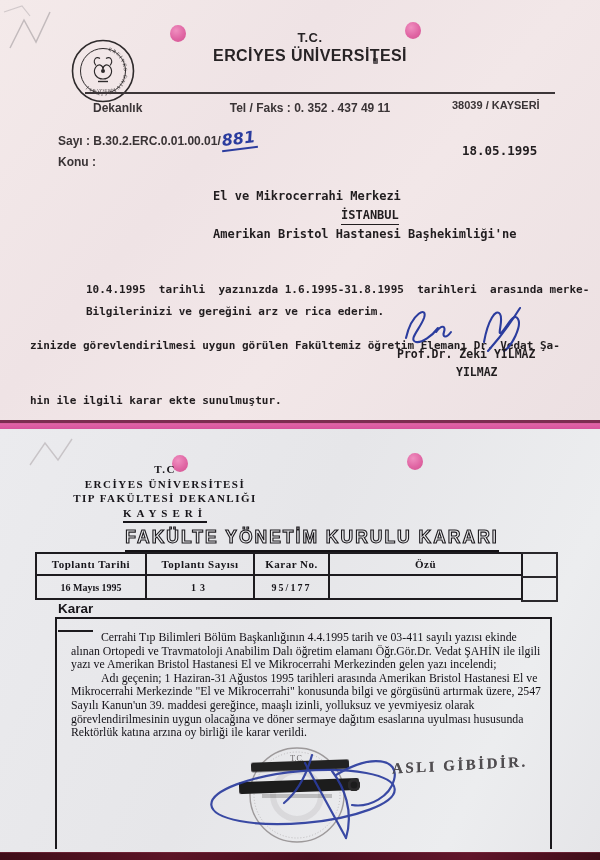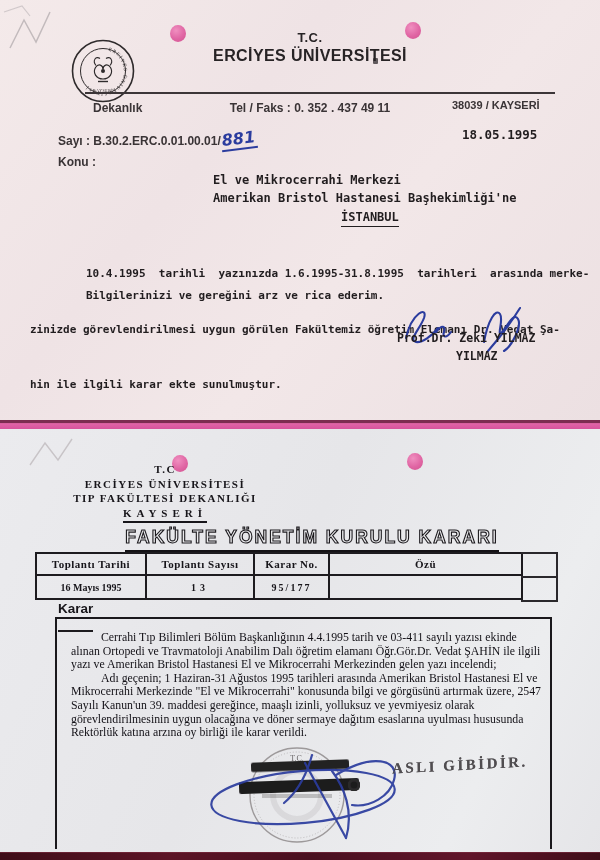--- a/index.html
+++ b/index.html
@@ -11,21 +11,21 @@
   .letter{position:absolute;left:0;top:0;width:600px;height:421px;
           background:linear-gradient(130deg,#f4eaea 0%,#efe3e5 35%,#f2e7e8 60%,#ece0e2 100%);}
   .punch{position:absolute;width:16px;height:17px;border-radius:50%;
          background:radial-gradient(circle at 38% 32%,#f08fc0,#e066a4 55%,#d2518e 100%);}
   .lh-center{position:absolute;left:160px;top:30px;width:300px;text-align:center;color:#272325;}
   .lh-tc{font-size:13px;font-weight:bold;letter-spacing:.5px;}
   .lh-univ{font-size:16px;font-weight:bold;letter-spacing:.4px;margin-top:2px;}
   .lh-fac{font-size:16px;font-weight:bold;letter-spacing:.6px;margin-top:1px;}
   .hrule{position:absolute;left:85px;top:92px;width:470px;height:2px;background:#3c3638;}
   .infobar{position:absolute;top:101px;font-size:12px;font-weight:bold;color:#3a3436;}
-  .mono{font-family:"DejaVu Sans Mono","Liberation Mono",monospace;color:#211d1f;}
+  .mono{font-family:"DejaVu Sans Mono","Liberation Mono",monospace;color:#211d1f;margin-top:16px;}
   .sayi{position:absolute;left:58px;top:130px;font-size:12px;font-weight:bold;color:#3a3436;}
   .handnum{display:inline-block;font-family:"DejaVu Sans",sans-serif;font-style:italic;font-weight:bold;
            font-size:16px;color:#2b3c9e;border-bottom:2px solid #2b3c9e;padding:0 2px 0 1px;
            transform:rotate(-7deg) translateY(-1px);}
   .dateline{position:absolute;left:462px;top:127px;font-size:12.5px;font-weight:bold;}
   .konu{position:absolute;left:58px;top:155px;font-size:12px;font-weight:bold;color:#3a3436;}
   .recipient{position:absolute;left:213px;top:171px;font-size:12px;line-height:18px;font-weight:bold;}
   .city{display:inline-block;margin-left:128px;margin-top:1px;font-weight:bold;
         border-bottom:1.8px solid #211d1f;}
   .bodytext{position:absolute;left:30px;top:228px;width:550px;font-size:11px;
@@ -129,22 +129,22 @@
     <div class="infobar" style="left:200px;width:220px;text-align:center" data-name="telfax-label">Tel / Faks : 0. 352 . 437 49 11</div>
     <div class="infobar" style="left:452px;top:99px;font-size:11px" data-name="postcode-city-label">38039 / KAYSERİ</div>
 
     <div class="sayi" data-name="sayi-line"><span data-name="sayi-label">Sayı : B.30.2.ERC.0.01.00.01/</span><span class="handnum" data-name="handwritten-number">881</span>
     </div>
     <div class="dateline mono" data-name="date-label">18.05.1995</div>
     <div class="konu" data-name="konu-label">Konu :</div>
 
     <div class="recipient mono" data-name="recipient-block">
       <div data-name="recipient-line-1">El ve Mikrocerrahi Merkezi</div>
+      <div><span class="city" data-name="recipient-city">İSTANBUL</span></div>
       <div data-name="recipient-line-2">Amerikan Bristol Hastanesi Başhekimliği'ne</div>
-      <div><span class="city" data-name="recipient-city">İSTANBUL</span></div>
     </div>
 
     <div class="bodytext mono" data-name="letter-body">
       <div class="indent1" data-name="body-line">10.4.1995  tarihli  yazınızda 1.6.1995-31.8.1995  tarihleri  arasında merke-</div>
       <div data-name="body-line">zinizde görevlendirilmesi uygun görülen Fakültemiz öğretim Elemanı Dr. Vedat Şa-</div>
       <div data-name="body-line">hin ile ilgili karar ekte sunulmuştur.</div>
     </div>
     <div class="closing mono" data-name="closing-line">Bilgilerinizi ve gereğini arz ve rica ederim.</div>
 
     <svg class="sigscribble" width="170" height="60" viewBox="0 0 170 60" data-name="signature-ink">

